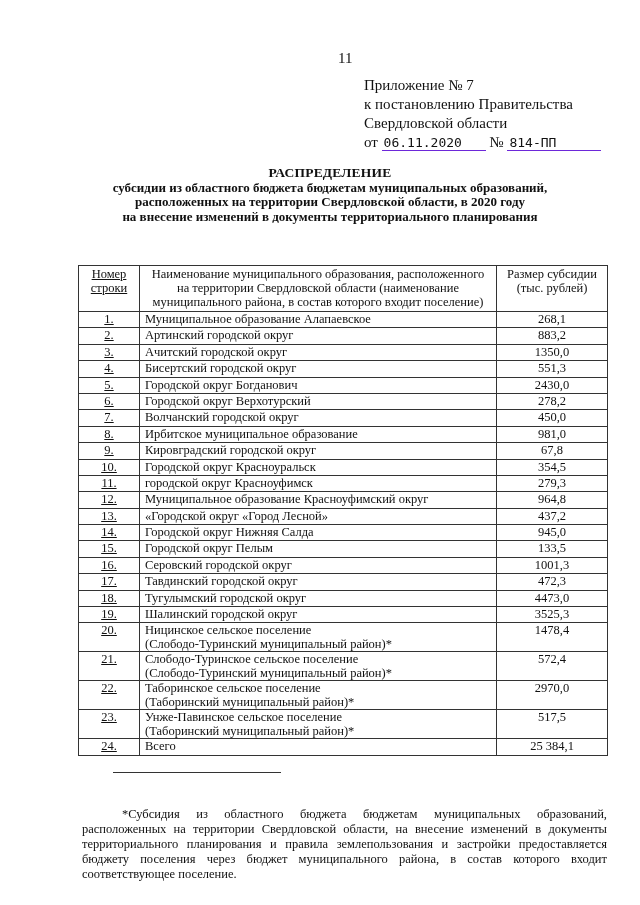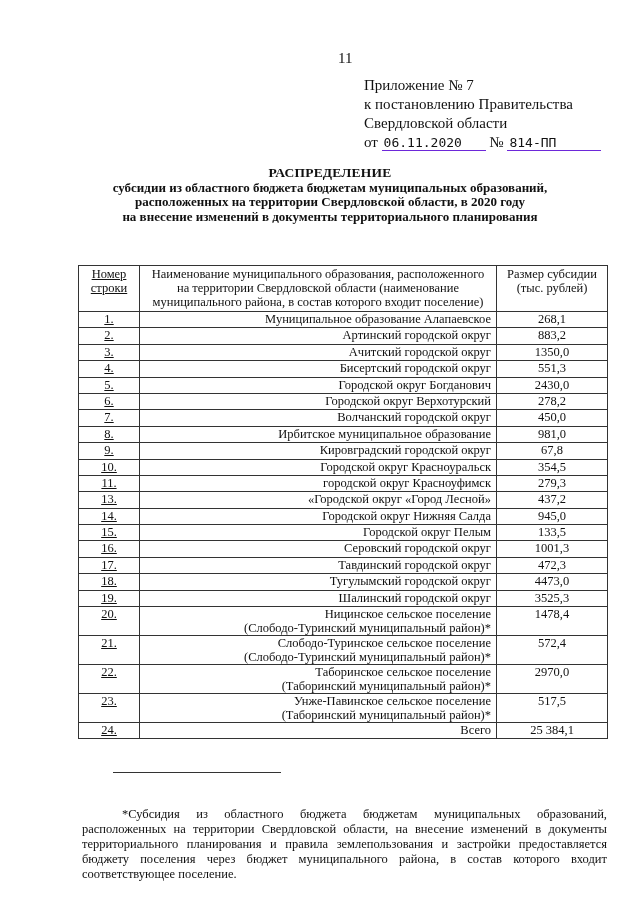--- a/index.html
+++ b/index.html
@@ -35,21 +35,21 @@
     position: absolute; left: 78px; top: 265px;
     width: 530px; border-collapse: collapse;
     font-size: 12.5px; line-height: 14px;
   }
   table.dist td, table.dist th {
     border: 1px solid #333; padding: 0 5px; vertical-align: top;
     font-weight: normal;
   }
   table.dist th { text-align: center; padding-top: 1px; padding-bottom: 2px; }
   .c-num { width: 50px; text-align: center; text-decoration: underline; }
-  .c-name { width: 346px; text-align: right; }
+  .c-name { width: 346px; text-align: left; }
   .c-val { width: 100px; text-align: center; }
   td.c-num, td.c-val { text-align: center; }
   tr.row td { height: 15.4px; }
 
   .footnote-rule {
     position: absolute; left: 113px; top: 772px; width: 168px;
     border-top: 1px solid #333;
   }
   .footnote {
     position: absolute; left: 82px; top: 775px; width: 525px;
@@ -162,20 +162,27 @@
         <td class="c-val">354,5</td>
       </tr>
       <tr class="row">
         <td class="c-num">11.</td>
         <td class="c-name">
           <div>городской округ Красноуфимск</div>
         </td>
         <td class="c-val">279,3</td>
       </tr>
       <tr class="row">
+        <td class="c-num">12.</td>
+        <td class="c-name">
+          <div>Муниципальное образование Красноуфимский округ</div>
+        </td>
+        <td class="c-val">964,8</td>
+      </tr>
+      <tr class="row">
         <td class="c-num">13.</td>
         <td class="c-name">
           <div>«Городской округ «Город Лесной»</div>
         </td>
         <td class="c-val">437,2</td>
       </tr>
       <tr class="row">
         <td class="c-num">14.</td>
         <td class="c-name">
           <div>Городской округ Нижняя Салда</div>

